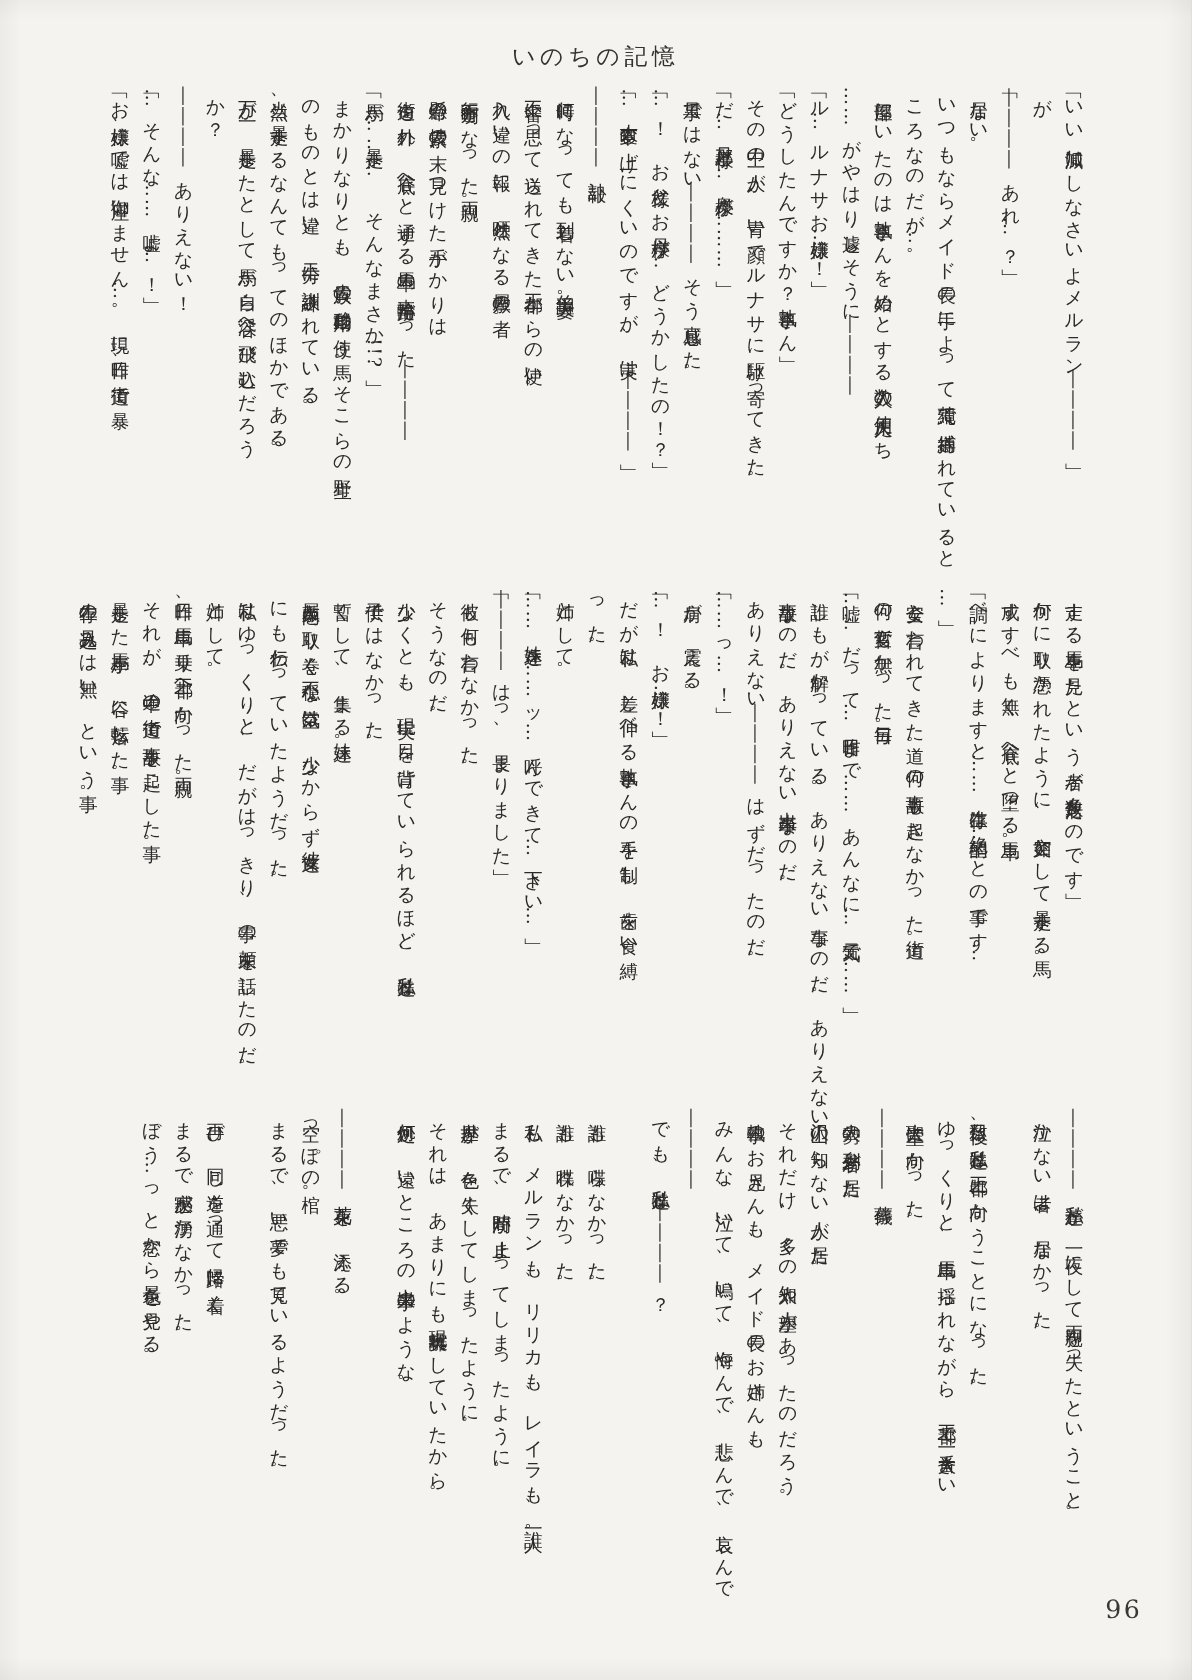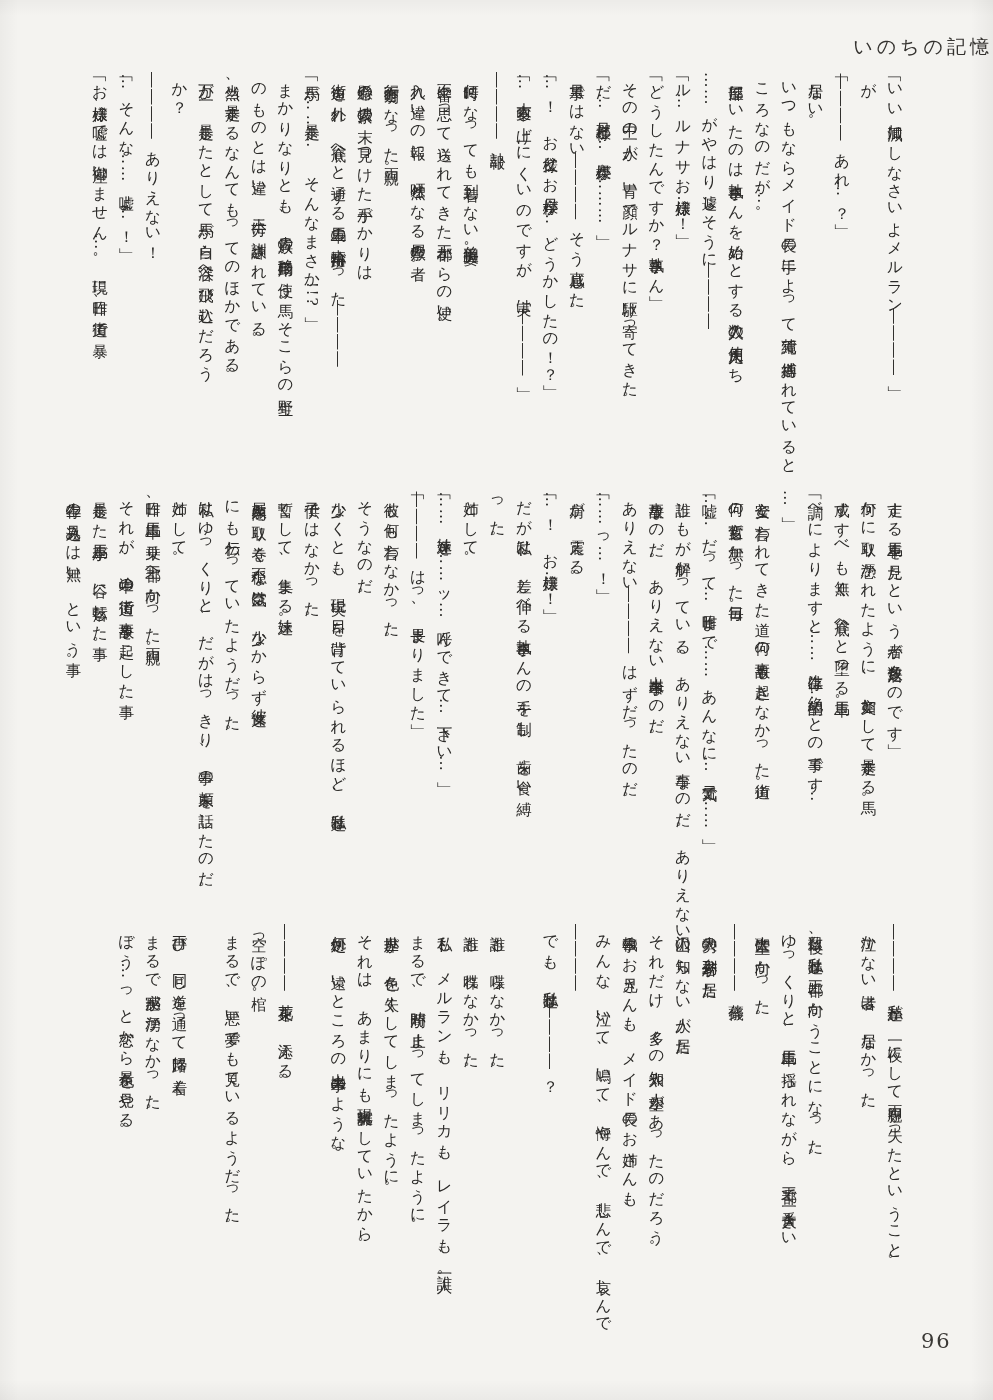--- a/index.html
+++ b/index.html
@@ -14,21 +14,21 @@
       linear-gradient(180deg, rgba(0,0,0,0.03) 0, rgba(0,0,0,0) 16px),
       linear-gradient(0deg, rgba(0,0,0,0.04) 0, rgba(0,0,0,0) 20px);
     font-family:"DejaVu Serif","Liberation Serif",serif;
     color:#2b2a28;
     overflow:hidden;
   }
   .doc-title {
     position:absolute;
     top:34px; left:0;
     width:100%;
-    text-align:right;
+    text-align:center;
     font-size:19px;
     letter-spacing:4px;
     color:#34322f;
   }
   .band {
     position:absolute;
     right:85px;
     width:848px;
     height:445px;
     writing-mode:vertical-rl;

